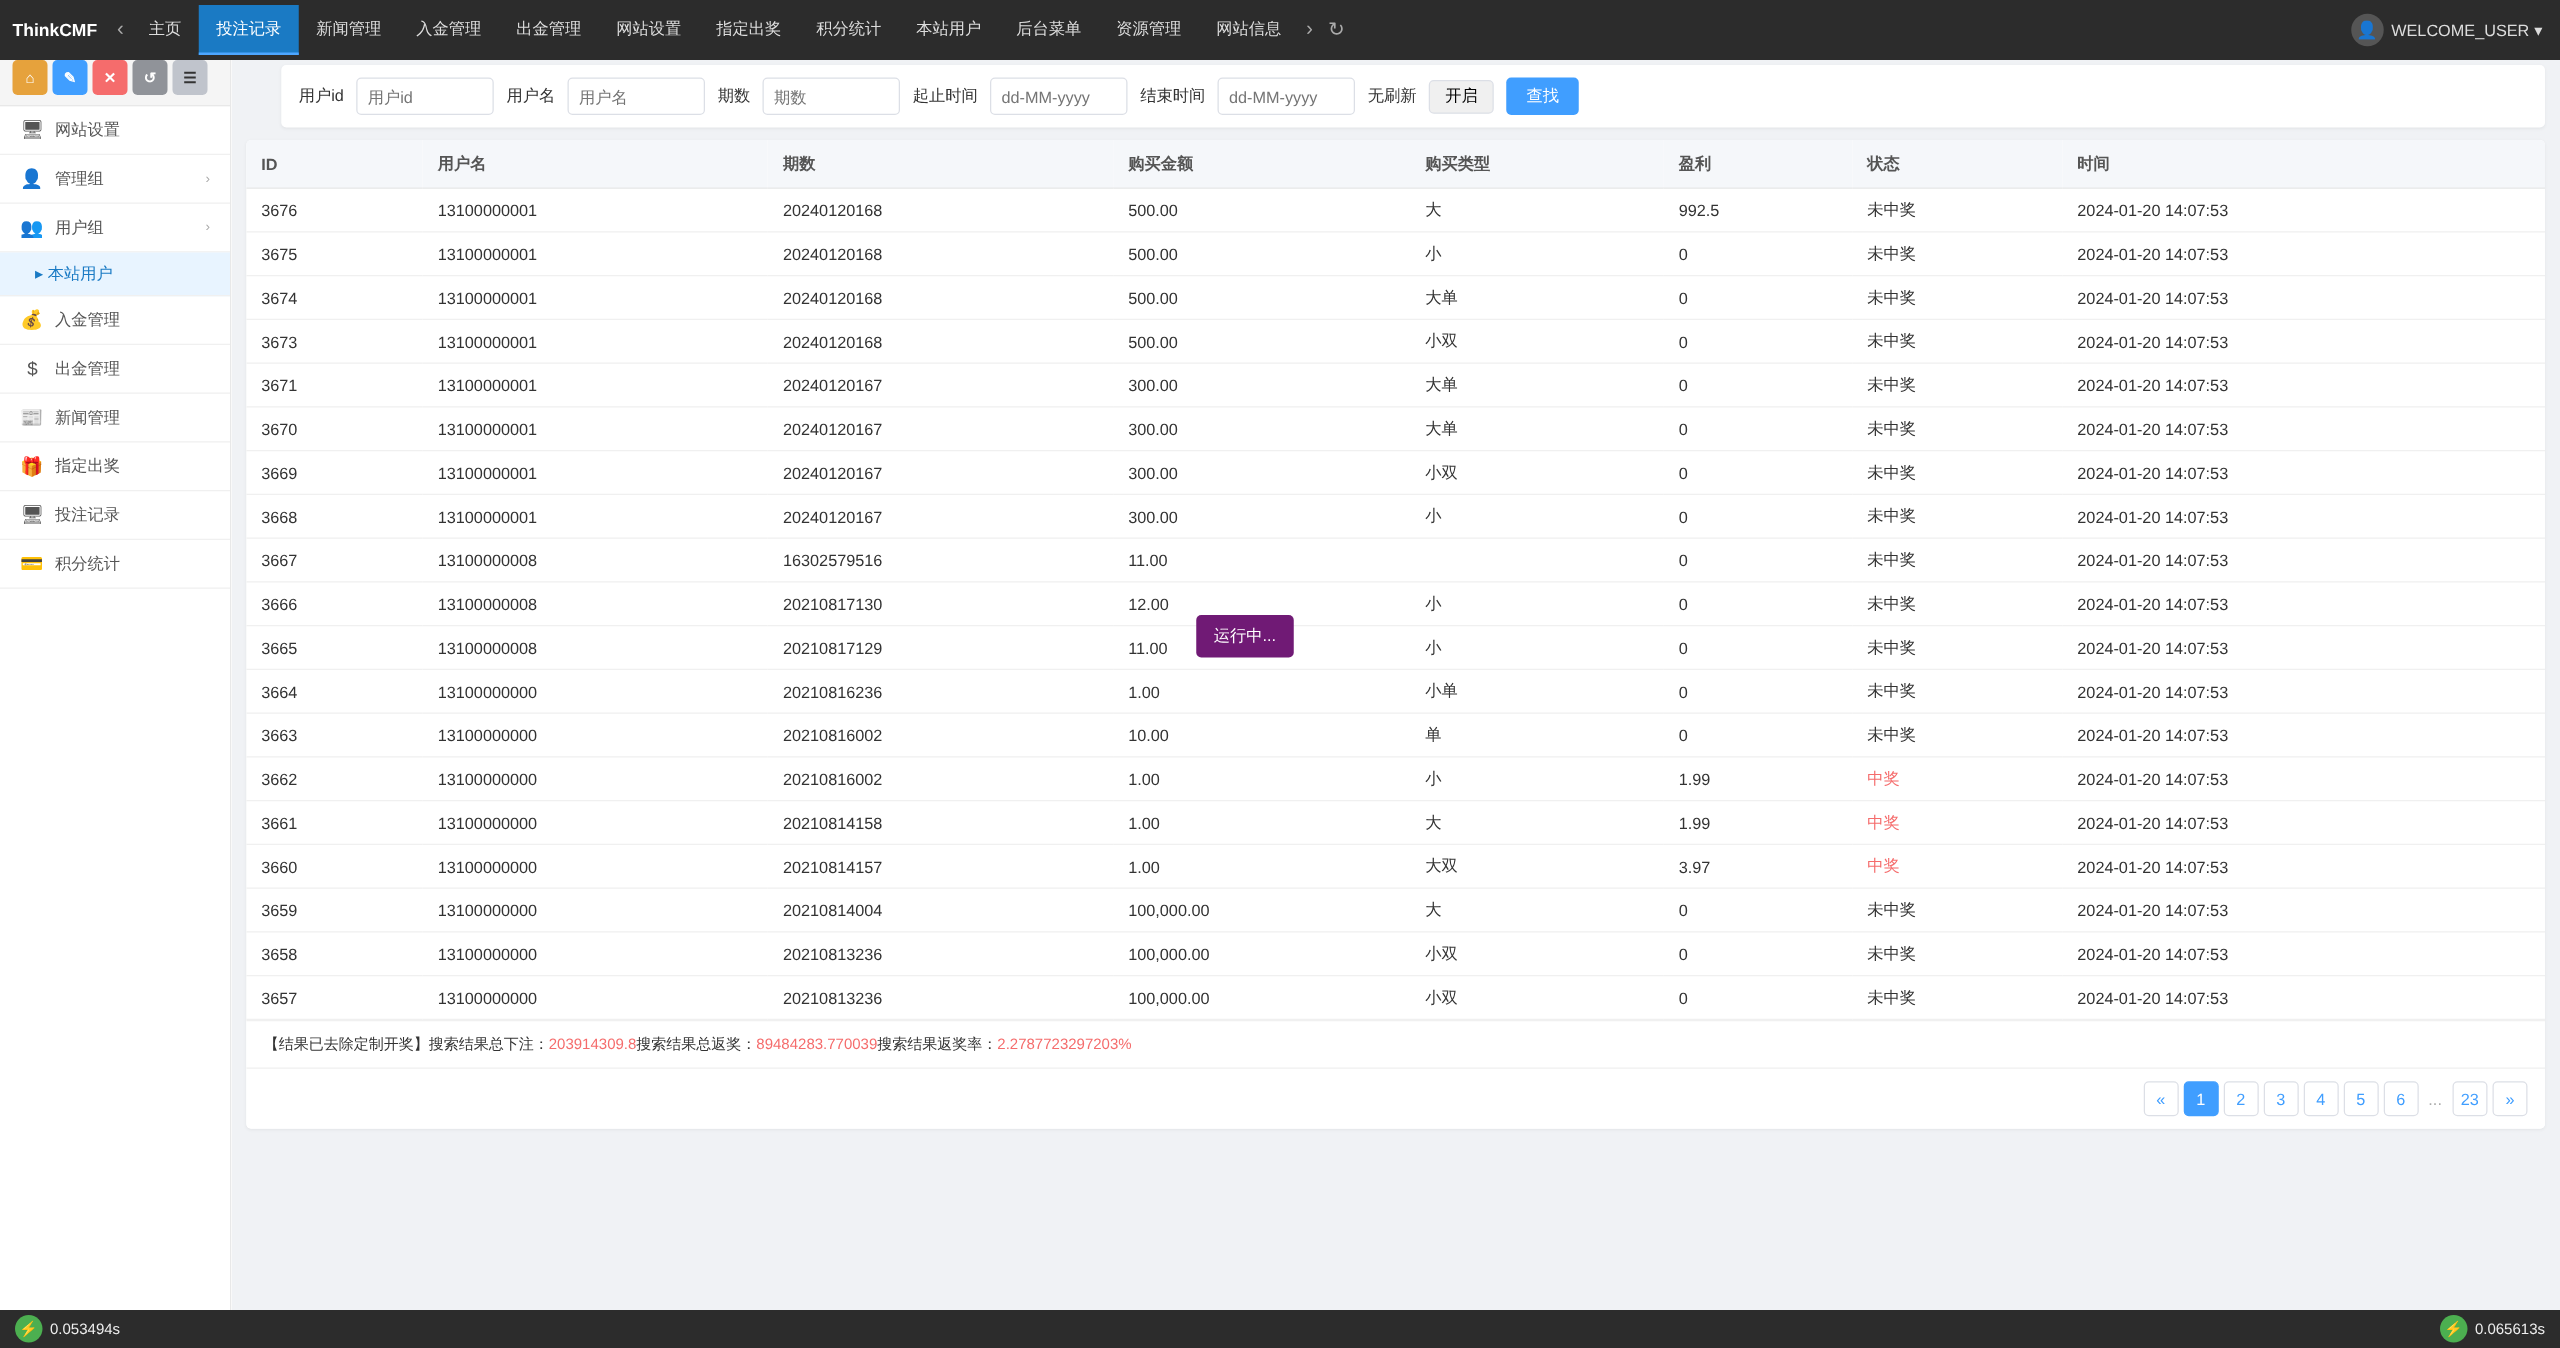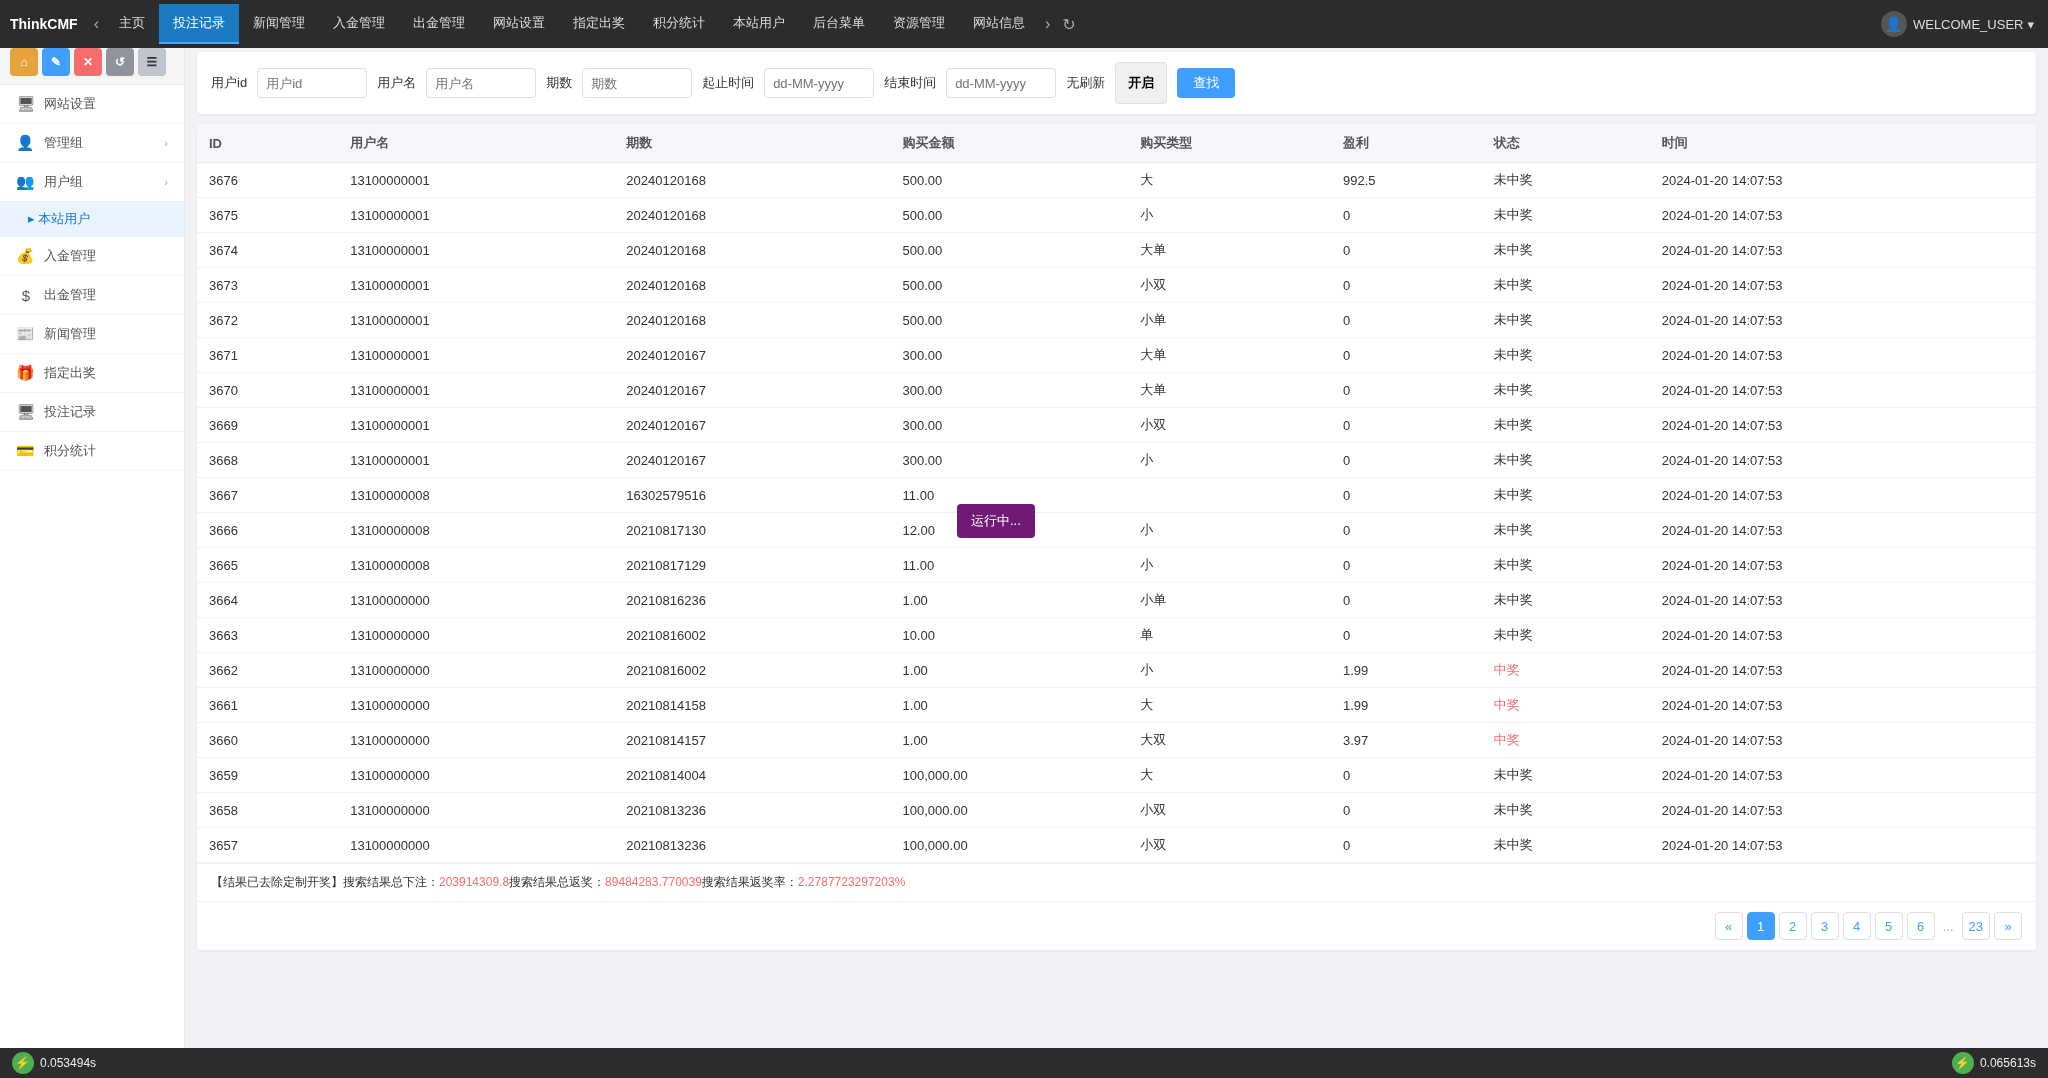--- a/index.html
+++ b/index.html
@@ -159,20 +159,21 @@
     .filter-bar {
       background: #fff;
       padding: 10px 14px;
       border-radius: 4px;
       margin-bottom: 10px;
       display: flex;
       align-items: center;
       gap: 10px;
       flex-wrap: wrap;
       box-shadow: 0 1px 3px rgba(0,0,0,0.06);
+      margin-left: 28px;
     }
     .filter-bar input[type="text"] {
       height: 30px;
       border: 1px solid #dcdfe6;
       border-radius: 4px;
       padding: 0 8px;
       font-size: 13px;
       outline: none;
       width: 110px;
     }
@@ -187,26 +188,25 @@
       border: none;
       height: 30px;
       padding: 0 16px;
       border-radius: 4px;
       cursor: pointer;
       font-size: 13px;
     }
     .filter-bar .toggle-btn {
       background: #f0f0f0;
       border: 1px solid #dcdfe6;
-      height: 42px;
+      height: 27px;
       padding: 0 12px;
       border-radius: 4px;
       cursor: pointer;
       font-size: 13px;
-      font-weight: bold;
     }
 
     
     .table-container {
       background: #fff;
       border-radius: 4px;
       box-shadow: 0 1px 3px rgba(0,0,0,0.06);
       overflow: hidden;
     }
     table {
@@ -481,30 +481,20 @@
             <td>3673</td>
             <td>13100000001</td>
             <td>20240120168</td>
             <td>500.00</td>
             <td>小双</td>
             <td>0</td>
             <td class="status-lose">未中奖</td>
             <td>2024-01-20 14:07:53</td>
           </tr>
           <tr>
-            <td>3672</td>
-            <td>13100000001</td>
-            <td>20240120168</td>
-            <td>500.00</td>
-            <td>小单</td>
-            <td>0</td>
-            <td class="status-lose">未中奖</td>
-            <td>2024-01-20 14:07:53</td>
-          </tr>
-          <tr>
             <td>3671</td>
             <td>13100000001</td>
             <td>20240120167</td>
             <td>300.00</td>
             <td>大单</td>
             <td>0</td>
             <td class="status-lose">未中奖</td>
             <td>2024-01-20 14:07:53</td>
           </tr>
           <tr>

